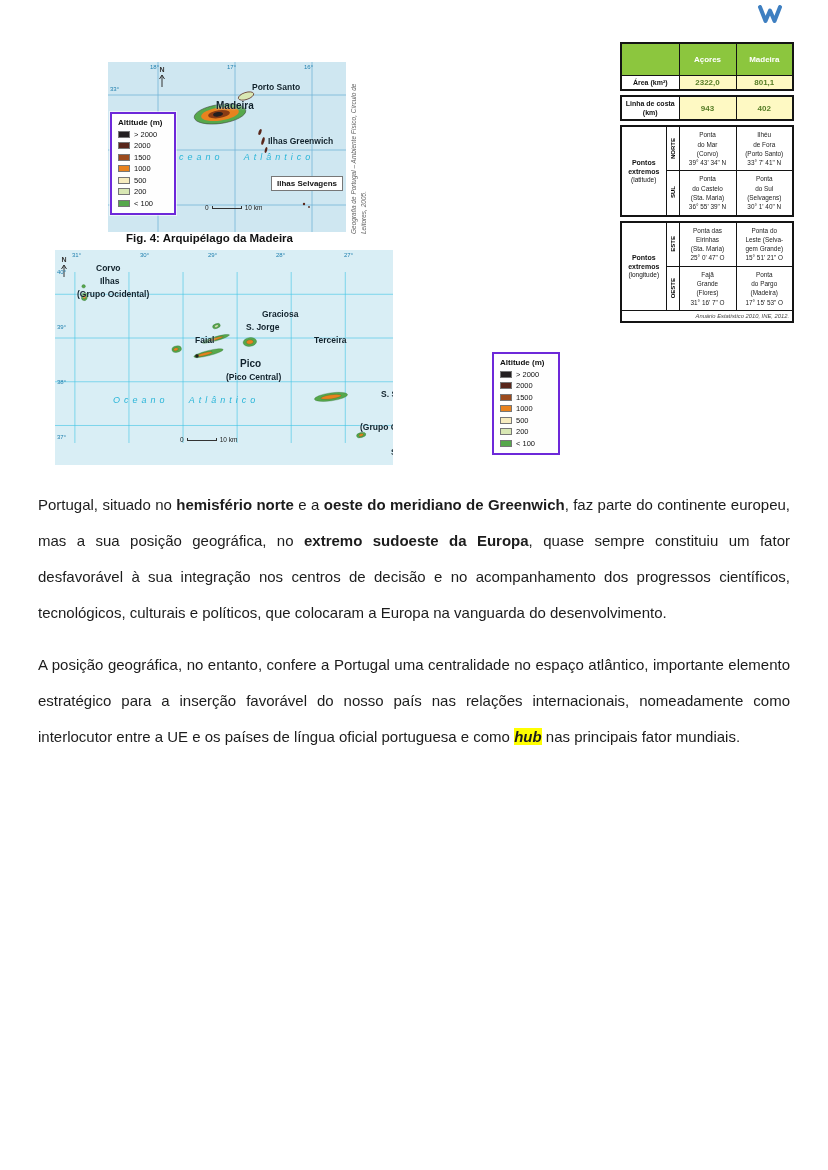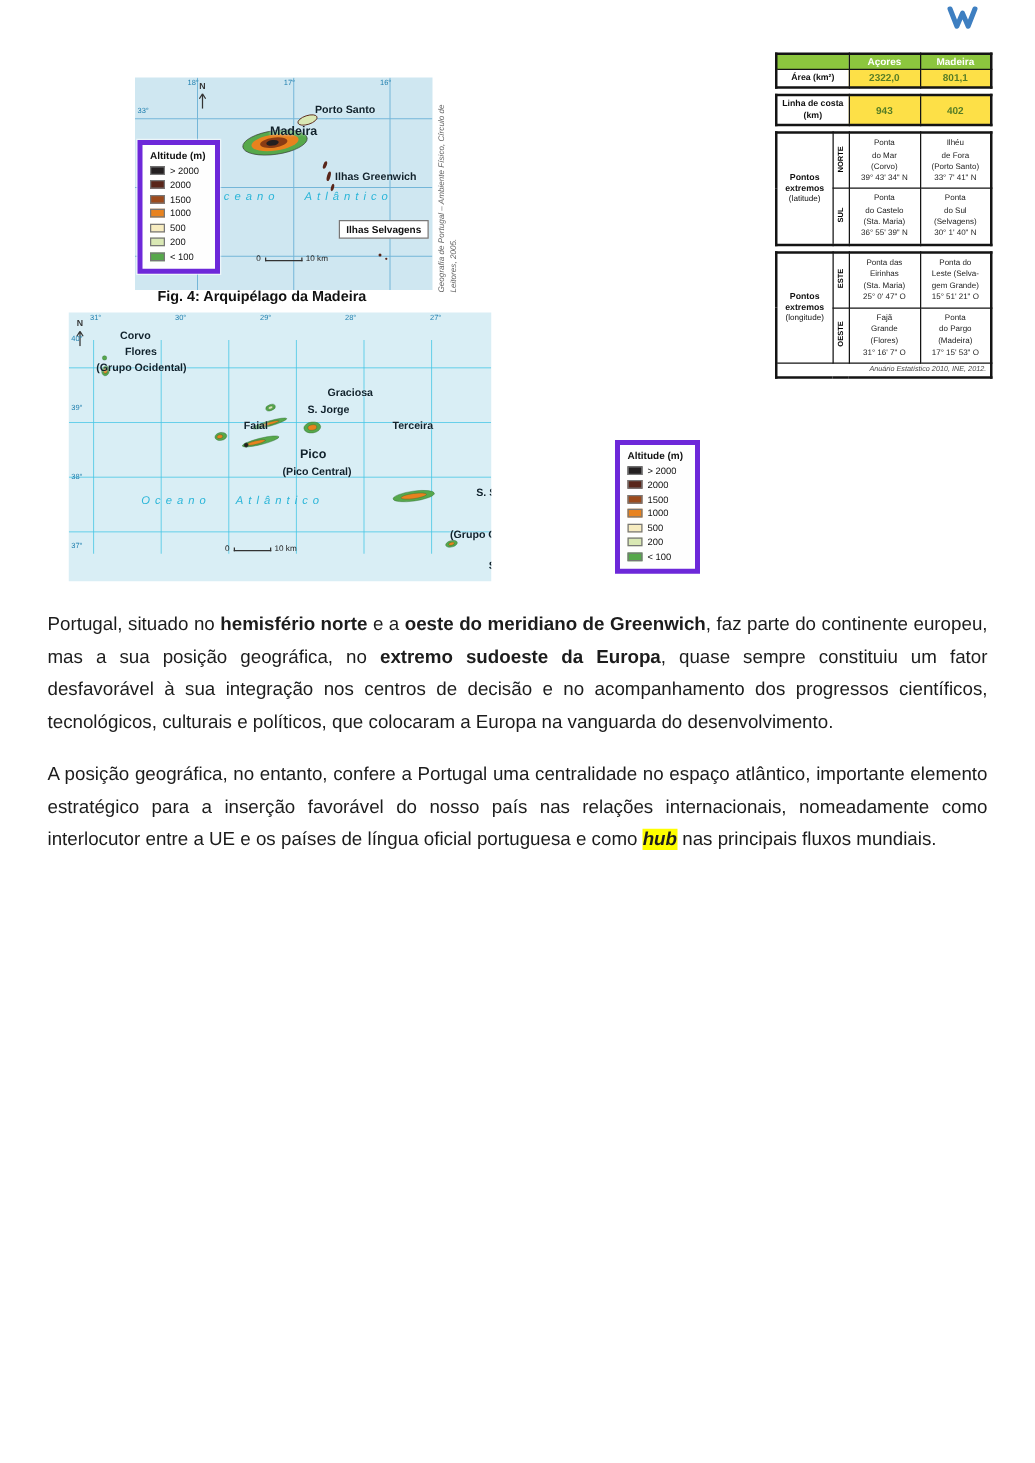--- a/index.html
+++ b/index.html
@@ -14,21 +14,21 @@
   .map { position:absolute; overflow:hidden;text-decoration:underline; }
   .map-madeira { left:108px; top:62px; width:238px; height:170px; background:#cfe7f1; }
   .map-azores  { left:55px;  top:250px; width:338px; height:215px; background:#d9eef5; }
   .maplayer { position:absolute; left:0; top:0; width:100%; height:100%; }
 
   .isl-label { position:absolute; font-size:8.5px; font-weight:bold; color:#10222c; white-space:nowrap; text-shadow:0 0 2px #dff0f7; }
   .isl-label.big { font-size:10px; }
   .ocean { position:absolute; font-style:italic; color:#2ab5d8; font-size:9px; letter-spacing:4px; word-spacing:14px; white-space:nowrap; }
   .tick { position:absolute; font-size:6px; color:#1f7fae; }
 
-  .legend { position:absolute; background:#fefefe; border:4px solid #6d28d9; padding:4px 6px 5px; box-shadow:0 0 0 1px rgba(255,255,255,.6); }
+  .legend { position:absolute; background:#fefefe; border:2px solid #6d28d9; padding:4px 6px 5px; box-shadow:0 0 0 1px rgba(255,255,255,.6); }
   .legend-madeira { left:110px; top:112px; width:66px; }
   .legend-azores  { left:492px; top:352px; width:68px; }
   .legend-title { font-size:8px; font-weight:bold; color:#111; margin-bottom:2px; }
   .legend-row { display:flex; align-items:center; gap:4px; margin-top:2.5px; }
   .swatch { width:12px; height:7px; display:inline-block; border:1px solid #777; flex:0 0 auto; }
   .legend-label { font-size:7.5px; color:#111; }
 
   .north { position:absolute; display:flex; flex-direction:column; align-items:center; color:#333; }
   .north .n-label { font-size:7px; font-weight:bold; }
   .scalebar { position:absolute; display:flex; align-items:flex-end; gap:3px; font-size:6.5px; color:#222; }
@@ -38,32 +38,32 @@
 
   .source-vert { position:absolute; left:349px; top:62px; height:172px; width:20px;
     writing-mode:vertical-rl; transform:rotate(180deg);
     font-size:6.5px; font-style:italic; color:#666; line-height:1.5; }
   .fig-caption { position:absolute; left:126px; top:232px; font-size:11.5px; font-weight:bold; color:#111; }
 
   
   .stats { position:absolute; left:620px; top:42px; width:172px; }
   .tbl { width:100%; border-collapse:collapse; table-layout:fixed; margin-bottom:4px; border:2px solid #141414; background:#fff; }
   .tbl th, .tbl td { border:1px solid #141414; text-align:center; vertical-align:middle; padding:2px 1px; }
-  .tbl th { background:#8cc63e; color:#fff; font-size:8px; font-weight:bold; padding:1px 1px; }
+  .tbl th { background:#8cc63e; color:#fff; font-size:8px; font-weight:bold; padding:11px 1px; }
   .tbl .lbl { font-size:7px; font-weight:bold; color:#111; white-space:pre-line; line-height:1.3; }
   .tbl .lbl .sub { display:block; font-weight:normal; font-size:6.5px; }
-  .tbl .num { font-size:8px; font-weight:bold; color:#567d26; background:#fde047; }
+  .tbl .num { font-size:8px; font-weight:bold; color:#567d26; background:#fef9c3; }
   .tbl .rot { font-size:6px; font-weight:bold; padding:1px 0; }
   .tbl .rot span { writing-mode:vertical-rl; transform:rotate(180deg); display:inline-block; }
   .tbl .val { font-size:6.4px; line-height:1.45; white-space:pre-line; color:#222; padding:3px 1px; }
   .tbl .src { font-size:5.8px; font-style:italic; text-align:right; color:#444; padding:2px 3px; border-top:1px solid #141414; }
 
   
   #body-text { position:absolute; left:38px; top:487px; width:752px; }
-  #body-text p { font-size:15px; line-height:26px; text-align:justify; color:#1c1c1c; margin-bottom:16px; }
+  #body-text p { font-size:15px; line-height:36px; text-align:justify; color:#1c1c1c; margin-bottom:16px; }
   #body-text .b { font-weight:bold; }
   #body-text .i { font-style:italic; }
   #body-text .hl { background:#ffff00; }
 </style>
 </head>
 <body>
 
 <div class="page">
 
   <div class="corner-icon">
@@ -208,21 +208,21 @@
           </g>
       </g>
     </svg>
     <div class="north" style="left:5px; top:6px;">
       <span class="n-label">N</span>
       <svg width="8" height="14" viewBox="0 0 8 14">
           <path d="M4 14 V2 M4 2 L1.5 6 M4 2 L6.5 6" stroke="#333" stroke-width="1" fill="none"></path>
         </svg>
     </div>
     <div class="isl-label" style="left:41px; top:13px;">Corvo</div>
-    <div class="isl-label" style="left:45px; top:26px;">Flores</div>
+    <div class="isl-label" style="left:45px; top:26px;">Ilhas</div>
     <div class="isl-label" style="left:22px; top:39px;">(Grupo Ocidental)</div>
     <div class="isl-label" style="left:207px; top:59px;">Graciosa</div>
     <div class="isl-label" style="left:191px; top:72px;">S. Jorge</div>
     <div class="isl-label" style="left:140px; top:85px;">Faial</div>
     <div class="isl-label" style="left:259px; top:85px;">Terceira</div>
     <div class="isl-label big" style="left:185px; top:108px;">Pico</div>
     <div class="isl-label" style="left:171px; top:122px;">(Pico Central)</div>
     <div class="isl-label" style="left:326px; top:139px;">S. Santa</div>
     <div class="isl-label" style="left:305px; top:172px;">(Grupo Oriental)</div>
     <div class="isl-label" style="left:336px; top:197px;">Santa Faial</div>
@@ -386,16 +386,16 @@
       <tr>
         <td class="src" colspan="4">Anuário Estatístico 2010, INE, 2012.</td>
       </tr>
     </tbody>
       </table>
 
   </div>
 
   <div id="body-text">
       <p><span>Portugal, situado no </span><span class="b">hemisfério norte</span><span> e a </span><span class="b">oeste do meridiano de Greenwich</span><span>, faz parte do continente europeu, mas a sua posição geográfica, no </span><span class="b">extremo sudoeste da Europa</span><span>, quase sempre constituiu um fator desfavorável à sua integração nos centros de decisão e no acompanhamento dos progressos científicos, tecnológicos, culturais e políticos, que colocaram a Europa na vanguarda do desenvolvimento.</span></p>
-      <p><span>A posição geográfica, no entanto, confere a Portugal uma centralidade no espaço atlântico, importante elemento estratégico para a inserção favorável do nosso país nas relações internacionais, nomeadamente como interlocutor entre a UE e os países de língua oficial portuguesa e como </span><span class="b i hl">hub</span><span> nas principais fluxos mundiais.</span></p>
+      <p><span>A posição geográfica, no entanto, confere a Portugal uma centralidade no espaço atlântico, importante elemento estratégico para a inserção favorável do nosso país nas relações internacionais, nomeadamente como interlocutor entre a UE e os países de língua oficial portuguesa e como </span><span class="b i hl">hub</span><span> nas principais fator mundiais.</span></p>
     </div>
 
 </div>
 
 </body></html>

